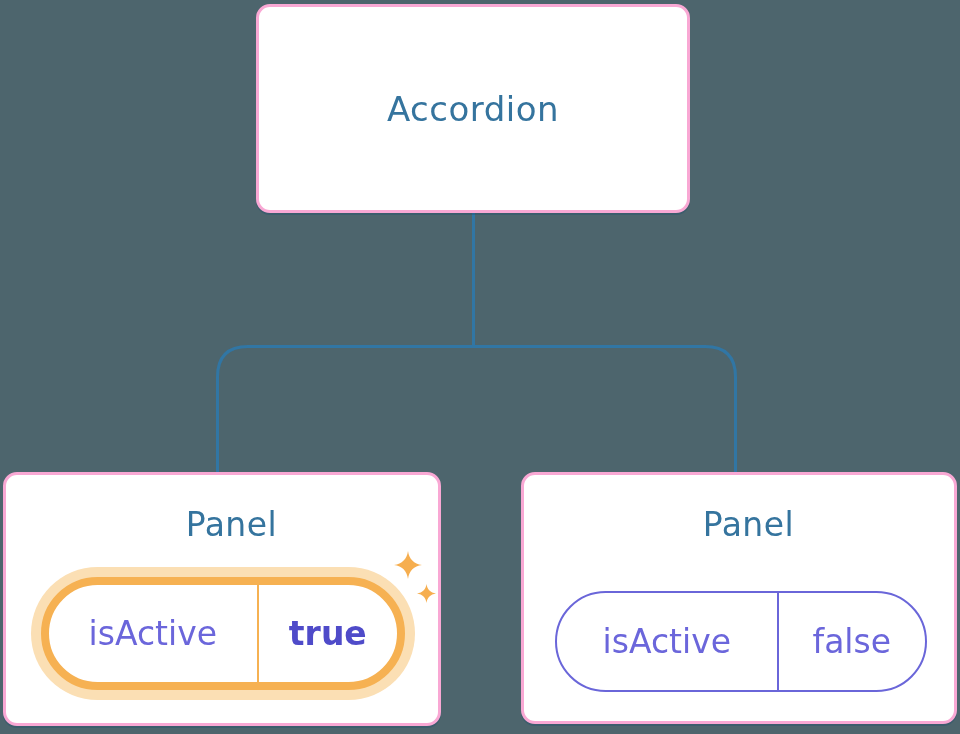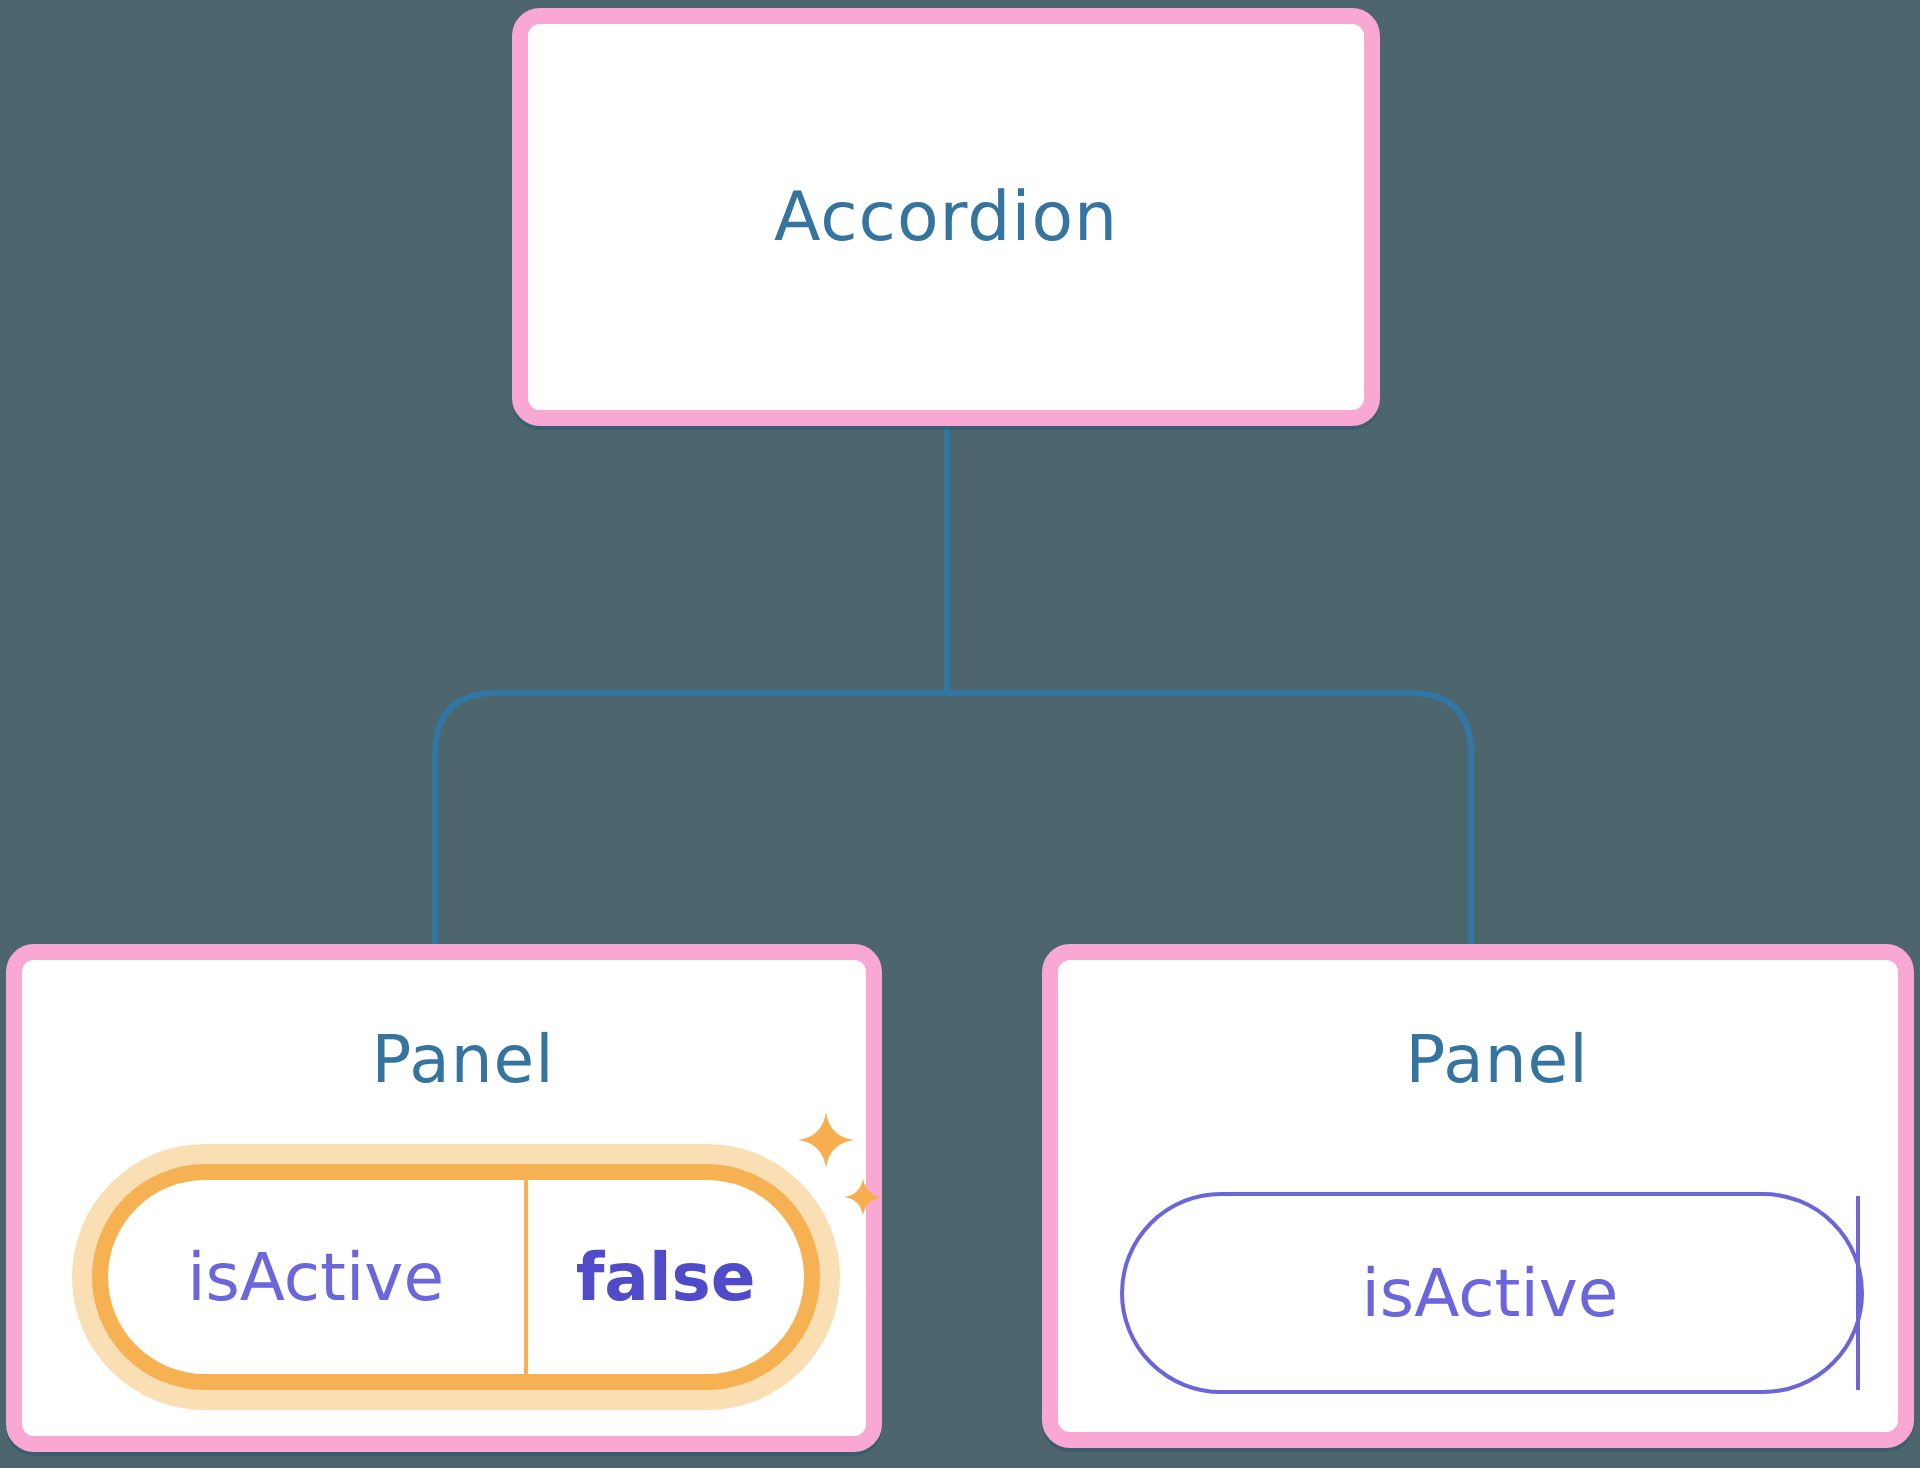--- a/index.html
+++ b/index.html
@@ -11,21 +11,21 @@
     position: relative;
     width: 960px;
     height: 734px;
     background: #4D656D;
     overflow: hidden;
     font-family: "DejaVu Sans", "Liberation Sans", sans-serif;
   }
   .node {
     position: absolute;
     background: #ffffff;
-    border: 8px solid #f9a8d4;
+    border: 3px solid #f9a8d4;
     border-radius: 14px;
     box-sizing: border-box;
     box-shadow: 0 2px 0 rgba(30, 80, 110, 0.35);
   }
   .node-root {
     left: 256px;
     top: 4px;
     width: 434px;
     height: 209px;
     display: flex;
@@ -139,33 +139,34 @@
   <div class="node node-root">
     <span class="node-title">Accordion</span>
   </div>
 
   <div class="node node-panel node-panel-left">
     <div class="panel-title">Panel</div>
 
     <div class="state-pill state-pill-active">
       <div class="pill-cell pill-cell-name">isActive</div>
       <div class="pill-divider"></div>
-      <div class="pill-cell pill-cell-value value-active">false</div>
+      <div class="pill-cell pill-cell-value value-active">true</div>
     </div>
 
     <svg class="sparkle sparkle-large" viewBox="0 0 26 26" xmlns="http://www.w3.org/2000/svg">
       <path d="M13 0 C14.1 7.6 18.4 11.9 26 13 C18.4 14.1 14.1 18.4 13 26 C11.9 18.4 7.6 14.1 0 13 C7.6 11.9 11.9 7.6 13 0 Z" fill="#F6AE4F"></path>
     </svg>
     <svg class="sparkle sparkle-small" viewBox="0 0 26 26" xmlns="http://www.w3.org/2000/svg">
       <path d="M13 0 C14.1 7.6 18.4 11.9 26 13 C18.4 14.1 14.1 18.4 13 26 C11.9 18.4 7.6 14.1 0 13 C7.6 11.9 11.9 7.6 13 0 Z" fill="#F6AE4F"></path>
     </svg>
   </div>
 
   <div class="node node-panel node-panel-right">
     <div class="panel-title">Panel</div>
 
     <div class="state-pill state-pill-inactive">
       <div class="pill-cell pill-cell-name">isActive</div>
       <div class="pill-divider"></div>
+      <div class="pill-cell pill-cell-value">false</div>
     </div>
   </div>
 
 </div>
 
 </body></html>

